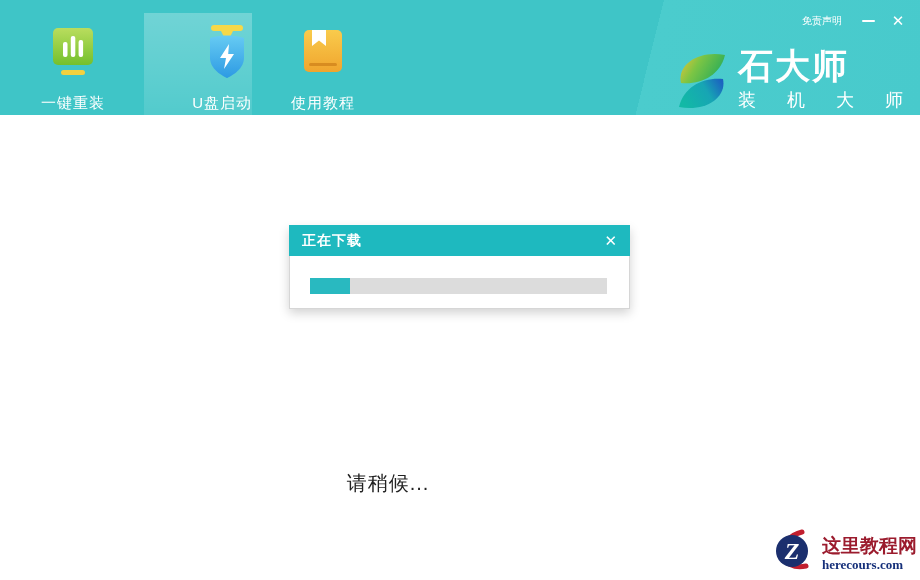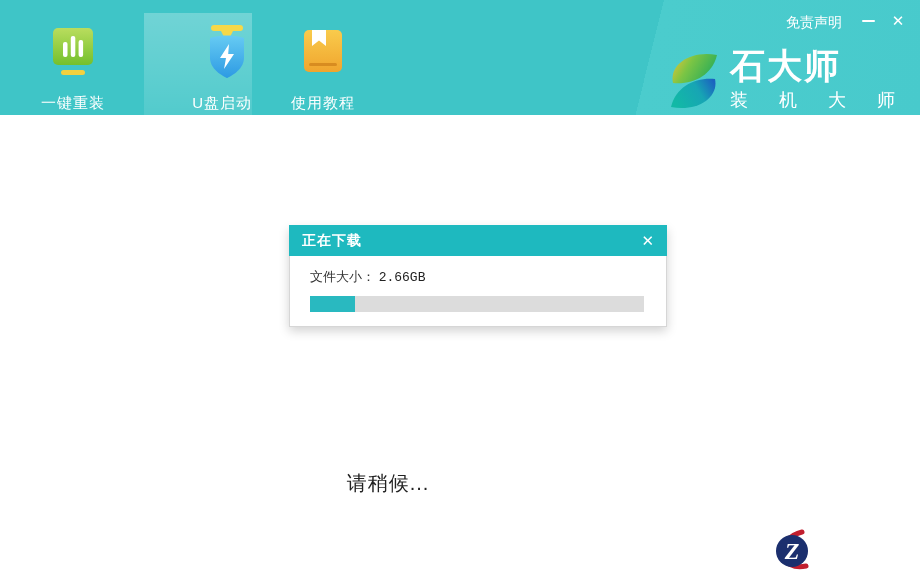--- a/index.html
+++ b/index.html
@@ -14,33 +14,33 @@
   }
   .tab {
     position:absolute; top:13px; height:102px; width:108px;
     display:flex; flex-direction:column; align-items:center; cursor:pointer;gap:10px;
   }
   .tab.selected { background:linear-gradient(180deg,rgba(255,255,255,0.26),rgba(255,255,255,0.10));align-items:flex-end; }
   .tab .icon-wrap { margin-top:13px; height:52px; display:flex; align-items:center; justify-content:center; }
   .tab .tab-label { margin-top:6px; color:#ffffff; font-size:15px; letter-spacing:1px; }
   .tab1 { left:19px; } .tab2 { left:144px; } .tab3 { left:269px; }
 
-  .disclaimer { position:absolute; top:14px; right:78px; color:#ffffff; font-size:14px; cursor:pointer; }
+  .disclaimer { position:absolute; top:14px; right:78px; color:#ffffff; font-size:10px; cursor:pointer; }
   .winbtn { position:absolute; top:10px; width:24px; height:22px; display:flex; align-items:center; justify-content:center; cursor:pointer; color:#ffffff; }
   .min-btn { right:40px; } .close-btn { right:10px; font-size:15px; font-weight:bold; }
   .min-glyph { display:block; width:13px; height:2px; background:#ffffff; border-radius:1px; }
 
-  .brand { position:absolute; top:48px; right:12px; display:flex; align-items:flex-start; }
+  .brand { position:absolute; top:48px; right:4px; display:flex; align-items:flex-start; }
   .brand-logo { margin-top:4px; margin-right:10px; }
   .brand-text .brand-name { color:#ffffff; font-size:35px; font-weight:bold; letter-spacing:2px; line-height:36px; }
   .brand-text .brand-sub { color:#ffffff; font-size:18px; letter-spacing:13px; margin-top:4px; white-space:nowrap; }
 
   
   .dialog {
-    position:absolute; left:289px; top:226px; width:378px;
+    position:absolute; left:289px; top:226px; width:341px;
     background:#ffffff; border:1px solid #d6d6d6; border-top:none;
     box-shadow:0 4px 10px rgba(0,0,0,0.18);
   }
   .dialog-titlebar {
     height:31px; background:#1eb9bf; display:flex; align-items:center;
     padding:0 13px; margin:-1px -1px 0 -1px;
   }
   .dialog-title { color:#ffffff; font-size:14px; font-weight:bold; letter-spacing:1px; flex:1; }
   .dialog-close { color:#ffffff; font-size:15px; font-weight:bold; cursor:pointer; line-height:1; }
   .dialog-body { padding:12px 22px 14px 20px; }
@@ -153,35 +153,35 @@
       </span>
     </div>
   </div>
 
   <div class="dialog">
     <div class="dialog-titlebar">
       <span class="dialog-title">正在下载</span>
       <span class="dialog-close">✕</span>
     </div>
     <div class="dialog-body">
-      <div class="d-row">
-        <span class="d-label">文件大小：</span>
-        <span class="d-value">2.66GB</span>
-      </div>
       <div class="progress-track">
         <div class="progress-fill" style="width: 13.41%;"></div>
       </div>
     </div>
   </div>
 
   <div class="status-text">请稍候...</div>
 
   <div class="watermark">
     <span class="wm-logo">
       <svg width="52" height="48" viewBox="0 0 52 48">
         <path d="M36,5 A21,16 -22 1 0 40,39" stroke="#c11f2f" stroke-width="5" fill="none" stroke-linecap="round"></path>
         <circle cx="26" cy="24" r="16" fill="#1b2f6e"></circle>
         <text x="26" y="32" font-size="24" font-weight="bold" font-style="italic" text-anchor="middle" fill="#ffffff" font-family="Liberation Serif, DejaVu Serif, serif">Z</text>
       </svg>
     </span>
+    <span class="wm-texts">
+      <span class="wm-name">这里教程网</span>
+      <span class="wm-url">herecours.com</span>
+    </span>
   </div>
 
 </div>
 
 </body></html>

